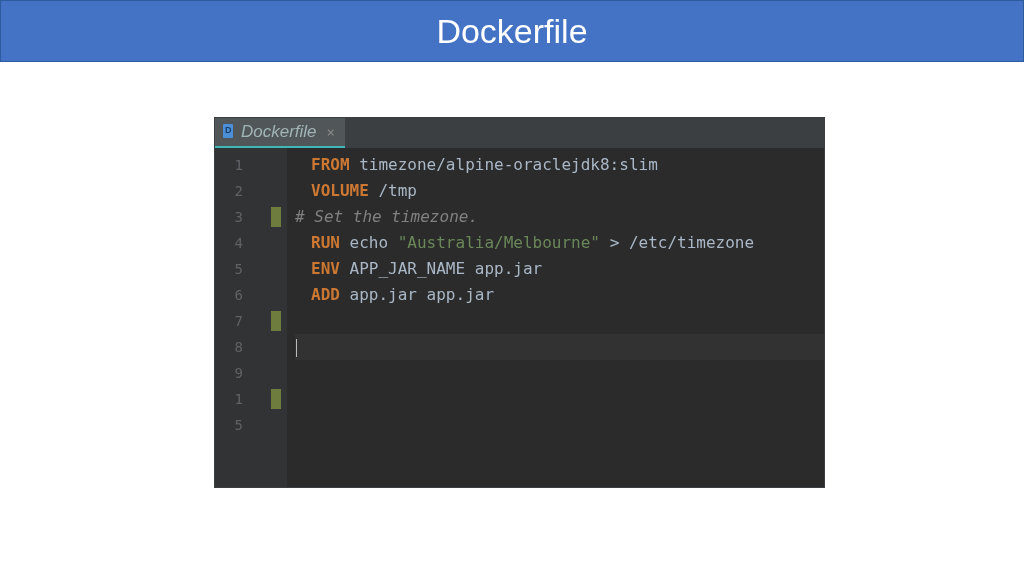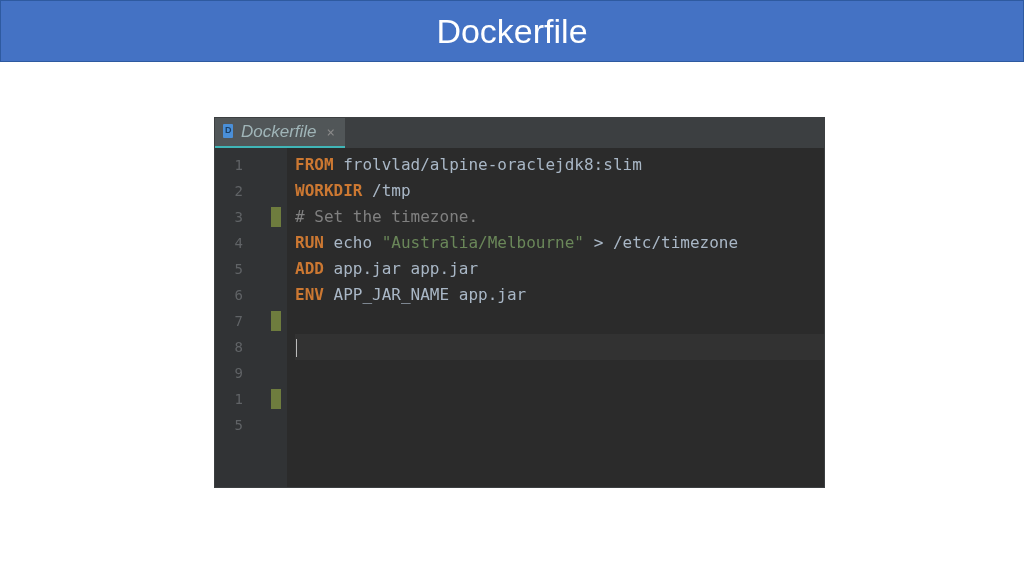--- a/index.html
+++ b/index.html
@@ -125,24 +125,24 @@
       flex: 1;
     }
     .code-line {
       height: 26px;
       white-space: pre;
       color: #a9b7c6;
     }
     .code-line.current {
       background: #323232;
     }
-    .kw { color: #cc7832; font-weight: bold; }
+    .kw { color: #cc7832; font-weight: bold; margin-left: 16px; }
     .txt { color: #a9b7c6; }
     .str { color: #6a8759; }
-    .cmt { color: #808080; }
+    .cmt { color: #808080; font-style: italic; }
     .op { color: #a9b7c6; }
     .cursor {
       display: inline-block;
       width: 1px;
       height: 18px;
       background: #bbbbbb;
       vertical-align: middle;
       margin-left: 1px;
     }
   </style>
@@ -202,23 +202,23 @@
       <div class="gutter-row">
           <span class="line-num">1</span>
           <span class="marker on"></span>
         </div>
       <div class="gutter-row">
           <span class="line-num">5</span>
           <span class="marker"></span>
         </div>
     </div>
     <div class="code-body">
-      <div class="code-line"><span class="kw">FROM</span><span class="txt"> frolvlad/alpine-oraclejdk8:slim</span></div>
-      <div class="code-line"><span class="kw">WORKDIR</span><span class="txt"> /tmp</span></div>
+      <div class="code-line"><span class="kw">FROM</span><span class="txt"> timezone/alpine-oraclejdk8:slim</span></div>
+      <div class="code-line"><span class="kw">VOLUME</span><span class="txt"> /tmp</span></div>
       <div class="code-line"><span class="cmt"># Set the timezone.</span></div>
       <div class="code-line"><span class="kw">RUN</span><span class="txt"> echo </span><span class="str">"Australia/Melbourne"</span><span class="op"> &gt; </span><span class="txt">/etc/timezone</span></div>
+      <div class="code-line"><span class="kw">ENV</span><span class="txt"> APP_JAR_NAME app.jar</span></div>
       <div class="code-line"><span class="kw">ADD</span><span class="txt"> app.jar app.jar</span></div>
-      <div class="code-line"><span class="kw">ENV</span><span class="txt"> APP_JAR_NAME app.jar</span></div>
       <div class="code-line"><span class="txt"> </span></div>
       <div class="code-line current"><span class="cursor"></span><span class="txt"></span></div>
     </div>
   </div>
 </div>
 
 </body></html>

